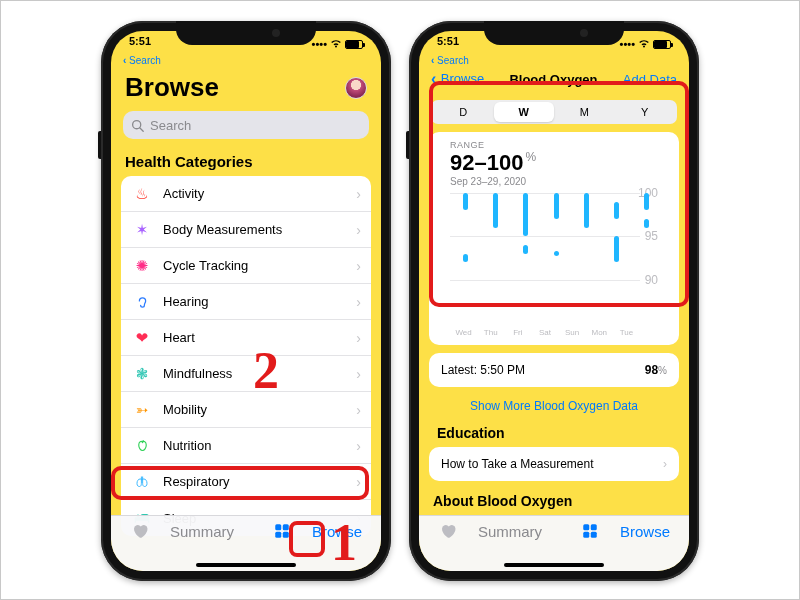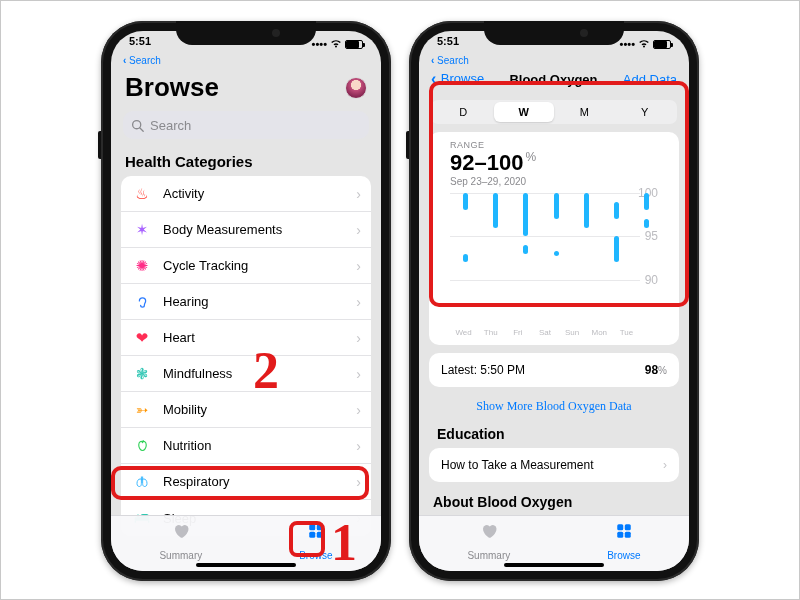--- a/index.html
+++ b/index.html
@@ -1,21 +1,21 @@
 <!DOCTYPE html>
 <html><head>
 <meta charset="utf-8">
 <style>
   * { box-sizing: border-box; margin: 0; padding: 0; font-family: -apple-system, BlinkMacSystemFont, 'Segoe UI', Helvetica, Arial, sans-serif; }
   body { background: #fff; width: 800px; height: 600px; position: relative; }
   .frame { width: 800px; height: 600px; border: 1px solid #c8c8c8; position: relative; background:#fff; }
   .phones { display: flex; gap: 18px; justify-content: center; padding: 20px 24px; }
   .phone { width: 290px; height: 560px; background: #111; border-radius: 42px; padding: 10px; position: relative; box-shadow: 0 2px 6px rgba(0,0,0,0.3), inset 0 0 0 2px #2a2a2a; }
   .phone::before { content:""; position:absolute; left:-3px; top:110px; width:3px; height:28px; background:#111; border-radius:2px 0 0 2px; }
-  .screen { width: 100%; height: 100%; background: #e5e5e5; border-radius: 32px; overflow: hidden; position: relative; }
+  .screen { width: 100%; height: 100%; background: #fde047; border-radius: 32px; overflow: hidden; position: relative; }
   .notch { position: absolute; top: 0; left: 50%; transform: translateX(-50%); width: 140px; height: 24px; background: #111; border-radius: 0 0 16px 16px; z-index: 10; }
   .notch::after { content:""; position:absolute; right:36px; top:8px; width:8px; height:8px; border-radius:50%; background:#222; }
   .status-bar { position: absolute; top: 4px; left: 0; right: 0; height: 18px; display: flex; justify-content: space-between; padding: 0 18px; font-size: 11px; font-weight: 600; z-index: 11; }
   .status-right { display:flex; gap:3px; align-items:center; }
   .sig { display:inline-block; }
   .battery { width:18px; height:9px; border:1px solid #000; border-radius:2px; position:relative; }
   .battery::after { content:""; position:absolute; right:-3px; top:2px; width:2px; height:4px; background:#000; border-radius:0 1px 1px 0;}
   .battery i { display:block; width:80%; height:100%; background:#000; border-radius:1px;}
   .content { position: absolute; top: 22px; left: 0; right: 0; bottom: 0; display: flex; flex-direction: column; }
   .back-search { font-size: 10px; color: #007aff; padding: 2px 12px 0; }
@@ -25,21 +25,21 @@
   .avatar { width:22px; height:22px; border-radius:50%; background: radial-gradient(circle at 50% 35%, #f9d9c9 30%, #c14d7a 32%, #8b2a55 70%); border:1px solid #ddd; }
   .search { margin: 4px 12px 10px; background:#e4e4ea; border-radius:10px; height:28px; display:flex; align-items:center; padding:0 8px; color:#8a8a8e; font-size:13px; }
   .search svg { margin-right:6px; }
   .section-title { font-size: 15px; font-weight: 700; padding: 4px 14px 6px; color:#000; }
   .list { background:#fff; border-radius:10px; margin: 0 10px; overflow:hidden; }
   .row { display:flex; align-items:center; height:36px; padding: 0 10px 0 10px; border-bottom:0.5px solid #e3e3e6; font-size:13px; }
   .row:last-child { border-bottom:none; }
   .row .ico { width:22px; display:flex; justify-content:center; margin-right:10px; font-size:15px; }
   .row .chev { color:#c6c6c9; font-size:14px; margin-left:auto; }
   .tabbar { position:absolute; bottom:0; left:0; right:0; height:56px; background:rgba(248,248,250,0.96); border-top:0.5px solid #d8d8dc; display:flex; justify-content:space-around; align-items:flex-start; padding-top:6px; }
-  .tab { display:flex; flex-direction:column; align-items:center; font-size:10px; color:#8a8a8e; gap:10px; }
+  .tab { display:flex; flex-direction:row; align-items:center; font-size:15px; color:#8a8a8e; gap:20px; }
   .tab.active { color:#007aff; }
   .home-ind { position:absolute; bottom:4px; left:50%; transform:translateX(-50%); width:100px; height:4px; background:#000; border-radius:3px; }
 
   
   .nav { display:flex; align-items:center; justify-content:space-between; padding: 4px 12px 6px; font-size:13px; }
   .nav .back { color:#007aff; }
   .nav .back::before { content:"‹ "; font-weight:700; font-size:16px; vertical-align:-1px;}
   .nav .title { font-weight:700; color:#000; }
   .nav .add { color:#007aff; }
   .seg { display:flex; margin:6px 12px 8px; background:#eeeeef; border-radius:7px; padding:2px; height:24px; }
@@ -53,21 +53,21 @@
   .chart-area { position:relative; height:130px; border-left:0; }
   .gridline { position:absolute; left:0; right:18px; border-top:0.5px solid #e8e8ea; }
   .ytick { position:absolute; right:0; font-size:12px; color:#bcbcc0; transform:translateY(-50%); }
   .xlabels { display:flex; position:absolute; left:0; right:18px; bottom:-14px; font-size:8px; color:#bcbcc0; }
   .xlabels span { flex:1; text-align:center; }
   .bar { position:absolute; width:5px; background:#1fb6ff; border-radius:3px; }
   .dot { position:absolute; width:5px; height:5px; background:#1fb6ff; border-radius:50%; }
   .latest { background:#fff; border-radius:10px; margin:0 10px 6px; padding:10px 12px; display:flex; justify-content:space-between; font-size:12px; }
   .latest .v { font-weight:600; }
   .latest .v .unit { font-size:10px; color:#8a8a8e; font-weight:400;}
-  .showmore { text-align:center; color:#007aff; font-size:12px; font-weight:500; margin:6px 0 12px;font-family:Liberation Serif, serif; }
+  .showmore { text-align:center; color:#007aff; font-size:12px; font-weight:500; margin:6px 0 12px; }
   .edu-title { font-size:14px; font-weight:700; padding:0 18px 6px; }
   .edu-row { background:#fff; border-radius:10px; margin:0 10px 12px; padding:10px 12px; display:flex; justify-content:space-between; align-items:center; font-size:12px; }
   .about-title { font-size:14px; font-weight:700; padding:0 14px; }
 
   
   .redbox { position:absolute; border:4px solid #e21b1b; border-radius:10px; pointer-events:none; z-index:50; }
   .rednum { position:absolute; font-size:52px; font-weight:900; color:#e21b1b; font-family: Georgia, 'Times New Roman', serif; z-index:51; pointer-events:none; }
 </style>
 </head>
 <body>

